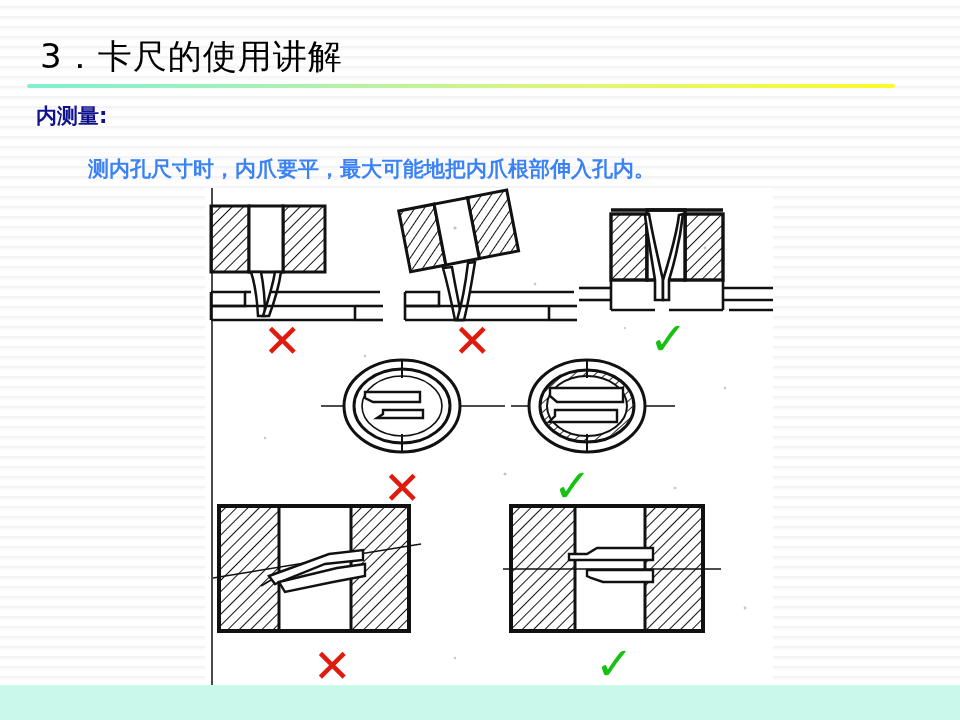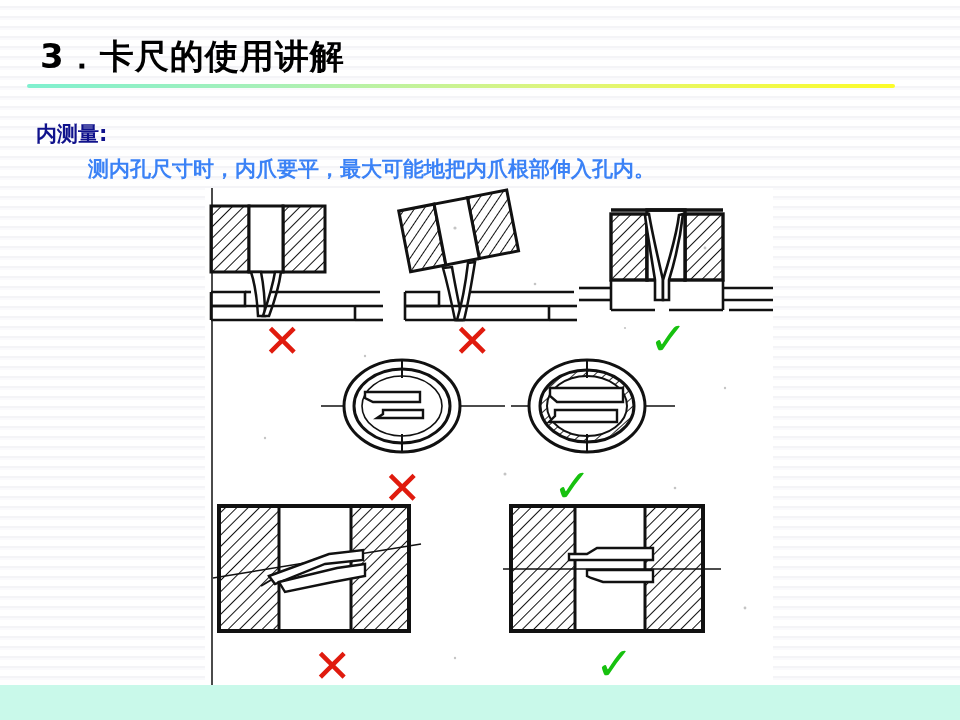--- a/index.html
+++ b/index.html
@@ -14,30 +14,30 @@
     background:
       repeating-linear-gradient(
         to bottom,
         #ffffff 0px,#ffffff 6px,
         #f4f4f7 6px,#f4f4f7 8px,
         #fafafc 8px,#fafafc 10px
       );
   }
   .title{
     position:absolute;left:40px;top:34px;
-    font-size:34px;font-weight:bold;color:#000000;
+    font-size:34px;font-weight:normal;color:#000000;
     letter-spacing:1px;white-space:nowrap;
   }
   .divider{
     position:absolute;left:27px;top:84px;width:868px;height:4px;
     background:linear-gradient(to right,#7ff0cf 0%,#a8f0b8 28%,#dff57a 62%,#fcfc28 100%);
     border-radius:2px;
   }
   .subhead{
-    position:absolute;left:36px;top:120px;
+    position:absolute;left:36px;top:102px;
     font-size:21px;font-weight:bold;color:#10128c;
     white-space:nowrap;
   }
   .bodytext{
     position:absolute;left:88px;top:155px;
     font-size:21px;font-weight:bold;color:#3b82f6;
     white-space:nowrap;
   }
   
   .figure{

